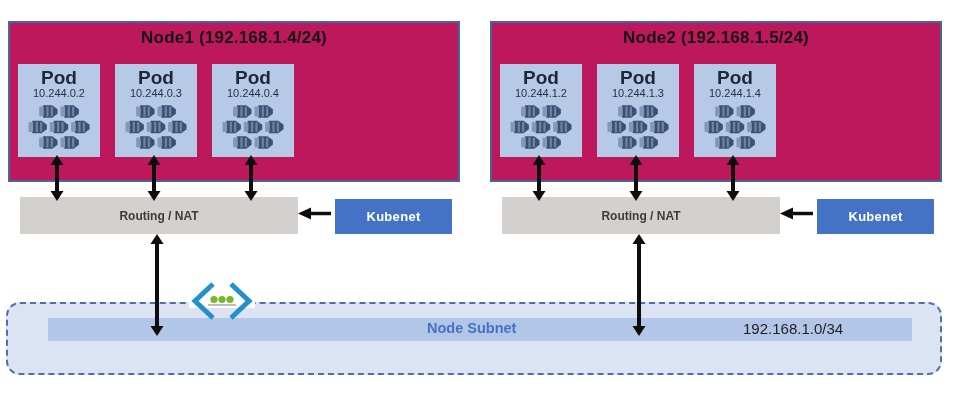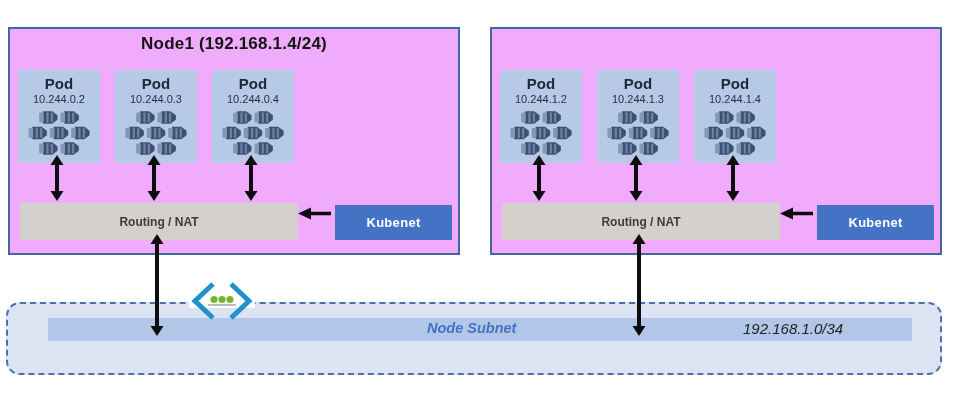--- a/index.html
+++ b/index.html
@@ -2,51 +2,51 @@
 <html><head>
 <meta charset="utf-8">
 <style>
   html,body{margin:0;padding:0;background:#ffffff;}
   .canvas{
     position:relative;width:956px;height:412px;background:#ffffff;
     font-family:"Liberation Sans","DejaVu Sans",sans-serif;overflow:hidden;
   }
   
   .node{
-    position:absolute;top:27px;width:452px;height:228px;
-    background:#f0abfc;border:2px solid #41699f;box-sizing:border-box;
+    position:absolute;top:21px;width:452px;height:161px;
+    background:#be185d;border:2px solid #41699f;box-sizing:border-box;
   }
   .node-title{
     position:absolute;top:5px;left:0;width:100%;text-align:center;
     font-size:17px;font-weight:600;color:#141414;letter-spacing:.2px;
   }
   .pod{
     position:absolute;top:41px;width:82px;height:93px;background:#b6c9e6;
     display:flex;flex-direction:column;align-items:center;box-sizing:border-box;
   }
-  .pod-label{margin-top:5px;font-size:15px;font-weight:700;color:#1e2736;line-height:17px;}
+  .pod-label{margin-top:5px;font-size:19px;font-weight:700;color:#1e2736;line-height:17px;}
   .pod-ip{font-size:11px;color:#26303f;line-height:14px;}
   .pod-icon{margin-top:4px;}
   .routing{
     position:absolute;left:10px;top:174px;width:278px;height:37px;background:#d3d0cd;
     display:flex;align-items:center;justify-content:center;
     font-size:12px;font-weight:600;color:#3c3c3c;
   }
   .kubenet{
     position:absolute;left:325px;top:176px;width:117px;height:35px;background:#4472c4;
     display:flex;align-items:center;justify-content:center;
     font-size:13px;font-weight:700;color:#ffffff;letter-spacing:.3px;
   }
   
   .vnet{
     position:absolute;left:6px;top:302px;width:936px;height:73px;
     background:#dce4f4;border:2px dashed #4e6fae;border-radius:14px;box-sizing:border-box;
   }
   .subnet-bar{
-    position:absolute;left:40px;top:14px;width:864px;height:23px;background:#b2c6e8;font-style:italic;
+    position:absolute;left:40px;top:14px;width:864px;height:23px;background:#b2c6e8;
   }
   .subnet-label{
     position:absolute;left:379px;top:2px;font-size:14.5px;font-weight:700;color:#4472c4;
   }
   .subnet-cidr{
     position:absolute;left:695px;top:2px;font-size:15px;color:#222222;
   }
   .vnet-label{
     position:absolute;left:40px;top:40px;font-size:20px;font-weight:700;color:#305eb8;
   }
@@ -114,20 +114,21 @@
         <use href="#cont" x="12" y="32"></use>
           <use href="#cont" x="34" y="32"></use>
       </svg>
     </div>
 
     <div class="routing">Routing / NAT</div>
     <div class="kubenet">Kubenet</div>
   </div>
 
   <div class="node" style="left:490px">
+    <div class="node-title">Node2 (192.168.1.5/24)</div>
 
     <div class="pod" style="left:8px">
       <div class="pod-label">Pod</div>
       <div class="pod-ip">10.244.1.2</div>
       <svg class="pod-icon" viewBox="0 0 66 47" width="64" height="46">
         <use href="#cont" x="12" y="0"></use>
           <use href="#cont" x="34" y="0"></use>
         <use href="#cont" x="1" y="16"></use>
           <use href="#cont" x="23" y="16"></use>
           <use href="#cont" x="45" y="16"></use>

